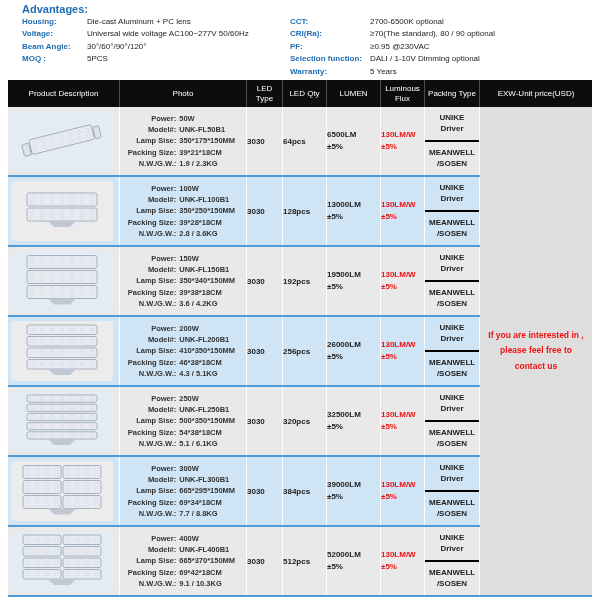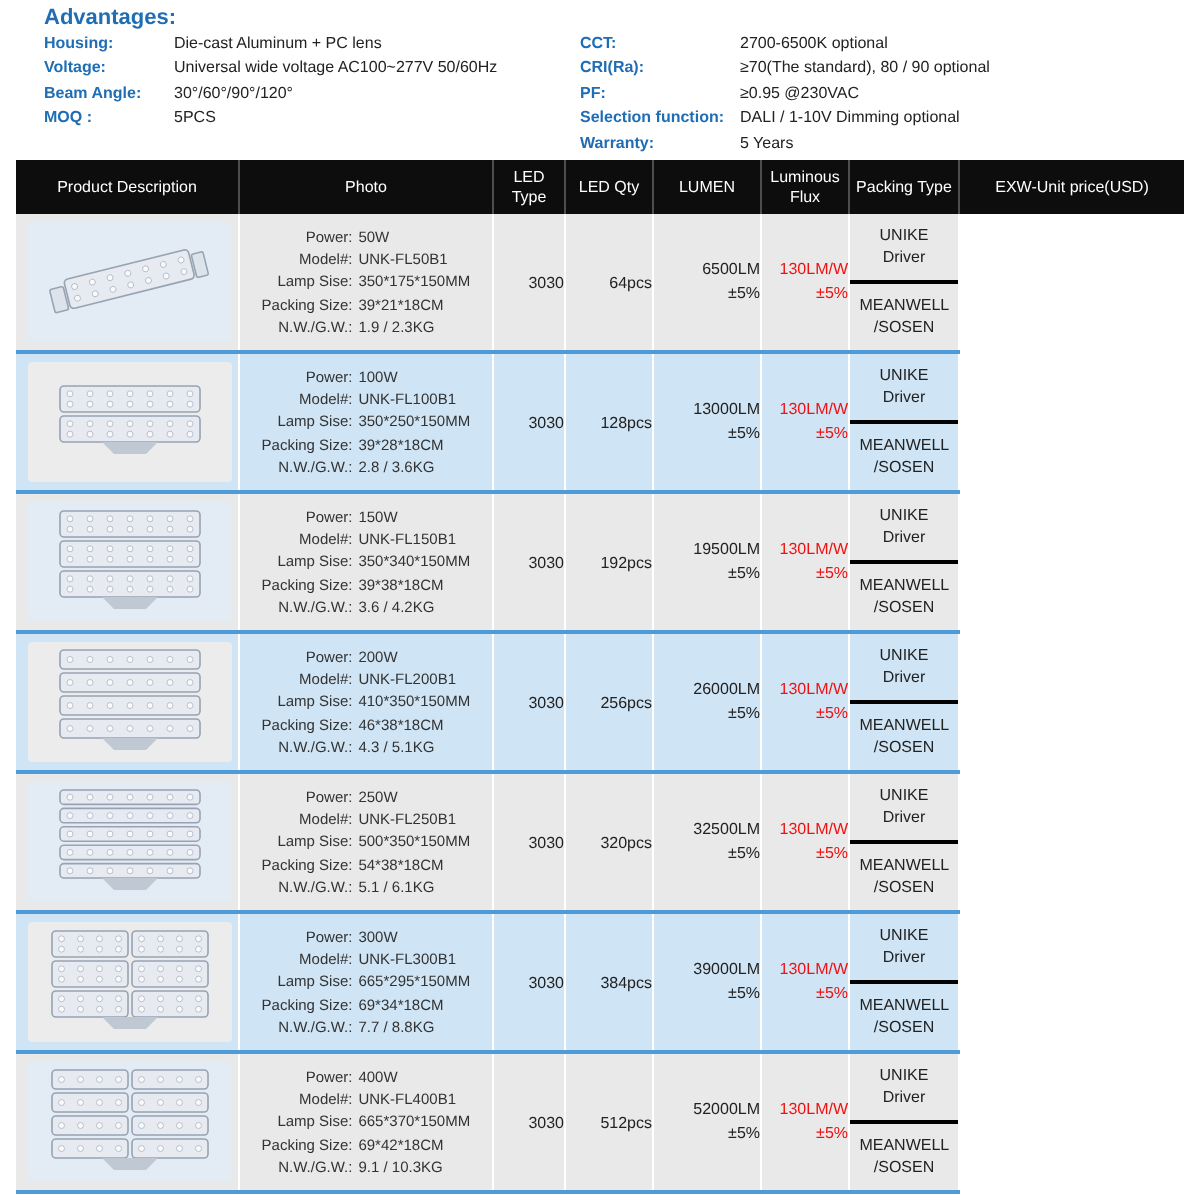--- a/index.html
+++ b/index.html
@@ -23,21 +23,21 @@
   .tbl { position:absolute; left:8px; top:80px; width:584px; }
   .thead { display:grid; grid-template-columns:112px 127px 36px 44px 54px 44px 55px 112px; background:var(--header-bg); height:27px; }
   .th { display:flex; align-items:center; justify-content:center; color:#fff; font-size:8px; line-height:1.15; text-align:center; border-right:1px solid #4d4d4d; padding:0 2px; }
   .th:last-child { border-right:none;text-align:right; }
 
   .tbody-wrap { display:flex; }
   .rows { width:472px; }
   .prow { display:grid; grid-template-columns:112px 127px 36px 44px 54px 44px 55px; height:70px; border-bottom:2px solid var(--sep-blue); }
   .row-gray { background:var(--row-gray); }
   .row-blue { background:var(--row-blue); }
-  .cell { display:flex; flex-direction:column; align-items:flex-end; justify-content:center; border-right:1px solid #fff; font-size:8px; color:#222; text-align:center; overflow:hidden; }
+  .cell { display:flex; flex-direction:column; align-items:flex-start; justify-content:center; border-right:1px solid #fff; font-size:8px; color:#222; text-align:center; overflow:hidden;font-weight:bold; }
 
   .c-photo { padding:3px; }
   .photo-box { width:102px; height:60px; display:flex; border-radius:2px; }
   .photo-box.bg-blue { background:#e3ebf4; }
   .photo-box.bg-gray { background:#ececec; }
   .photo-box svg { width:100%; height:100%; }
 
   .desc-lines { width:100%; }
   .dline { display:flex; font-size:7.5px; line-height:1.5; white-space:nowrap; }
   .dlab { width:47%; text-align:right; padding-right:3px; color:#333; }
@@ -746,16 +746,19 @@
     <div class="cell c-flux">
       <span>130LM/W</span>
       <span>±5%</span>
     </div>
     <div class="cell c-driver">
       <div class="drv-half top">UNIKE Driver</div>
       <div class="drv-half">MEANWELL /SOSEN</div>
     </div>
   </div>
 </div>
+      <div class="exw-cell">
+        <div class="exw-note">If you are interested in , please feel free to contact us</div>
+      </div>
     </div>
   </div>
 
 </div>
 
 </body></html>

